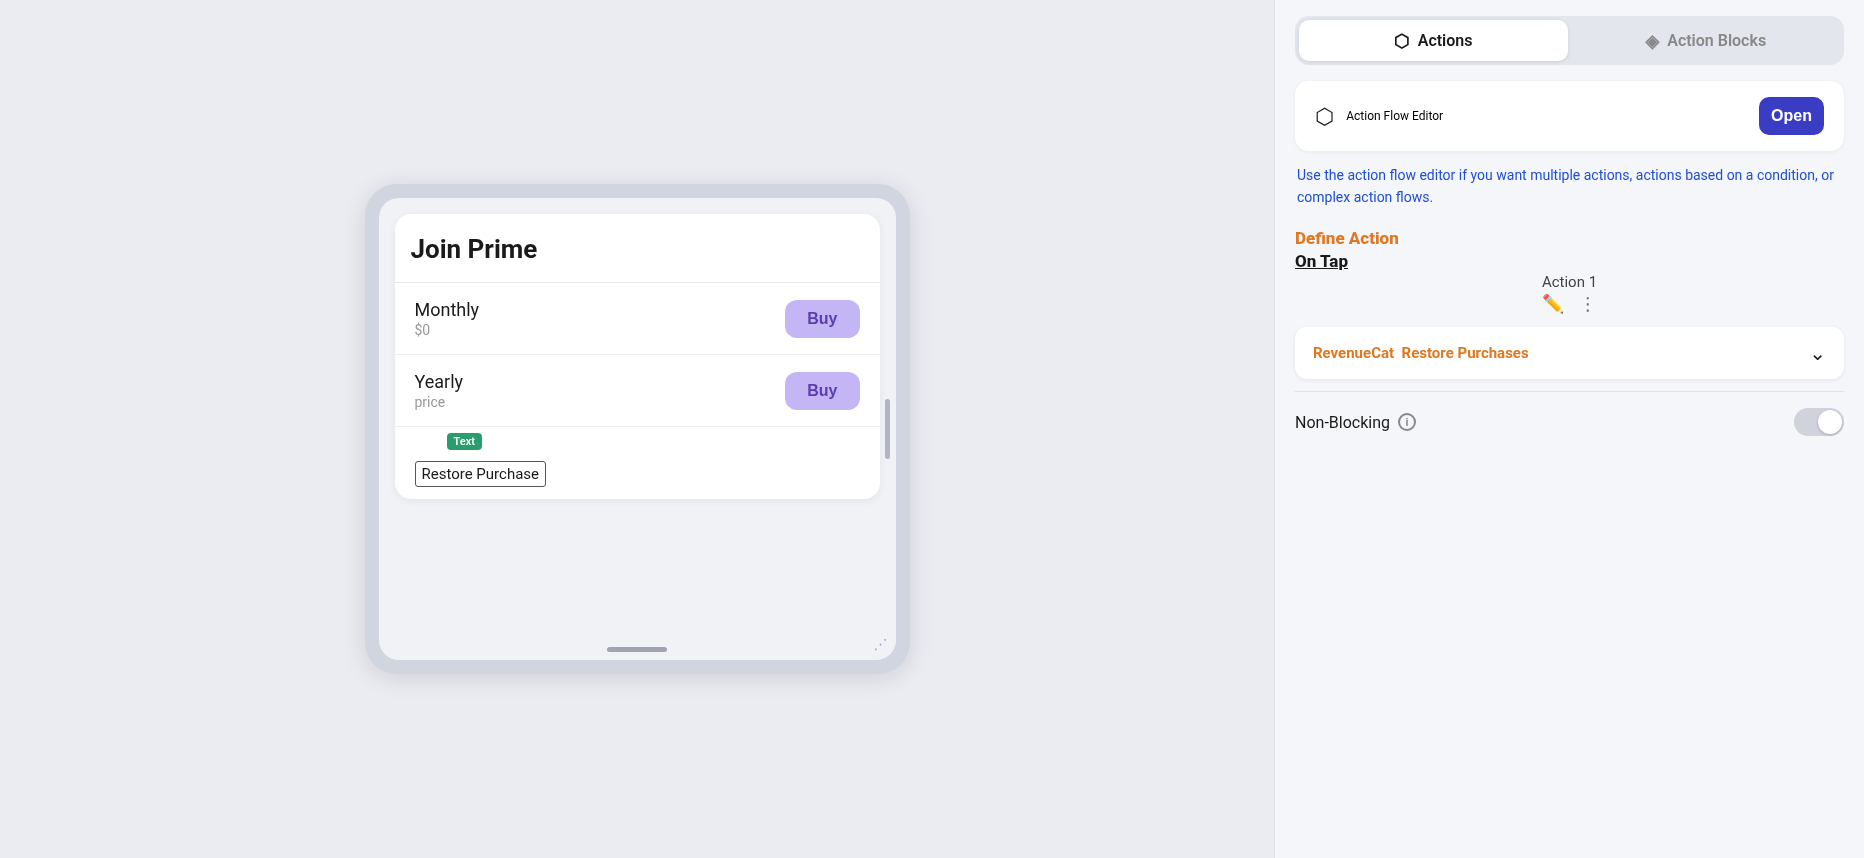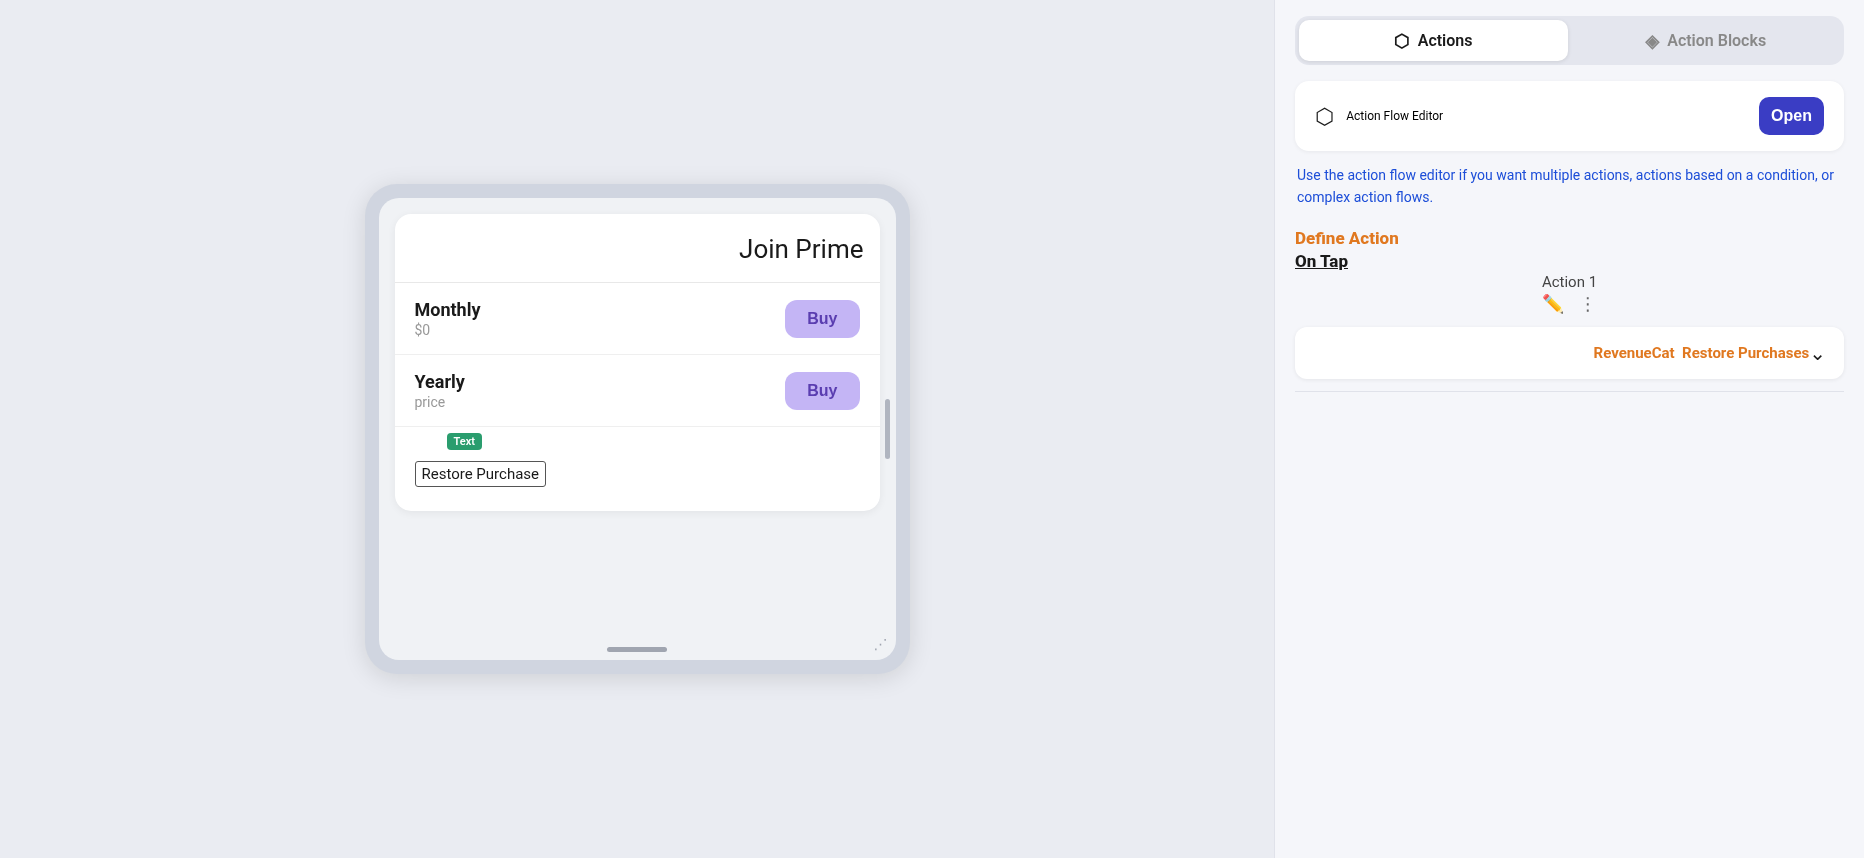--- a/index.html
+++ b/index.html
@@ -76,59 +76,59 @@
 
     
     .card {
       background: #ffffff;
       border-radius: 16px;
       width: 100%;
       overflow: hidden;
       box-shadow: 0 2px 8px rgba(0,0,0,0.06);
     }
     .card-title {
-      text-align: right;
+      text-align: left;
       padding: 20px 16px 18px;
       font-size: 26px;
-      font-weight: 400;
+      font-weight: 700;
       color: #1a1a1a;
       border-bottom: 1px solid #e8e8e8;
     }
     .plan-row {
       display: flex;
       align-items: center;
       justify-content: space-between;
       padding: 16px 20px;
       border-bottom: 1px solid #efefef;
     }
     .plan-info {}
     .plan-name {
       font-size: 18px;
-      font-weight: 700;
+      font-weight: 400;
       color: #1a1a1a;
     }
     .plan-price {
       font-size: 14px;
       color: #999;
       margin-top: 2px;
     }
     .buy-btn {
       background: #c4b5f5;
       border: none;
       border-radius: 12px;
       padding: 10px 22px;
       font-size: 16px;
       font-weight: 600;
       color: #5a3db0;
       cursor: pointer;
     }
 
     
     .restore-area {
-      padding: 12px 20px 24px;
+      padding: 12px 20px 12px;
       position: relative;
       display: flex;
       align-items: flex-start;
     }
     .text-tooltip {
       background: #2a9d6e;
       color: white;
       font-size: 11px;
       font-weight: 600;
       padding: 2px 7px;
@@ -277,21 +277,21 @@
       padding: 2px;
     }
 
     
     .revenue-cat-row {
       background: #ffffff;
       border-radius: 12px;
       padding: 14px 18px;
       display: flex;
       align-items: center;
-      justify-content: flex-end;
+      justify-content: space-between;
       box-shadow: 0 1px 4px rgba(0,0,0,0.07);
     }
     .revenue-cat-text {
       font-size: 15px;
       font-weight: 700;
       color: #1a1a1a;
     }
     .revenue-cat-text span {
       color: #e07820;
     }
@@ -426,14 +426,23 @@
   <div class="revenue-cat-row">
     <span class="revenue-cat-text">
       <span>RevenueCat</span>
       &nbsp;<span style="color:#e07820">Restore Purchases</span>
     </span>
     <span class="chevron-down">⌄</span>
   </div>
 
   <div class="divider"></div>
 
+  <div class="non-blocking-row">
+    <div class="non-blocking-left">
+      <span class="non-blocking-label">Non-Blocking</span>
+      <div class="info-icon">i</div>
+    </div>
+    <div class="toggle">
+      <div class="toggle-knob"></div>
+    </div>
+  </div>
 
 </div>
 
 </body></html>

